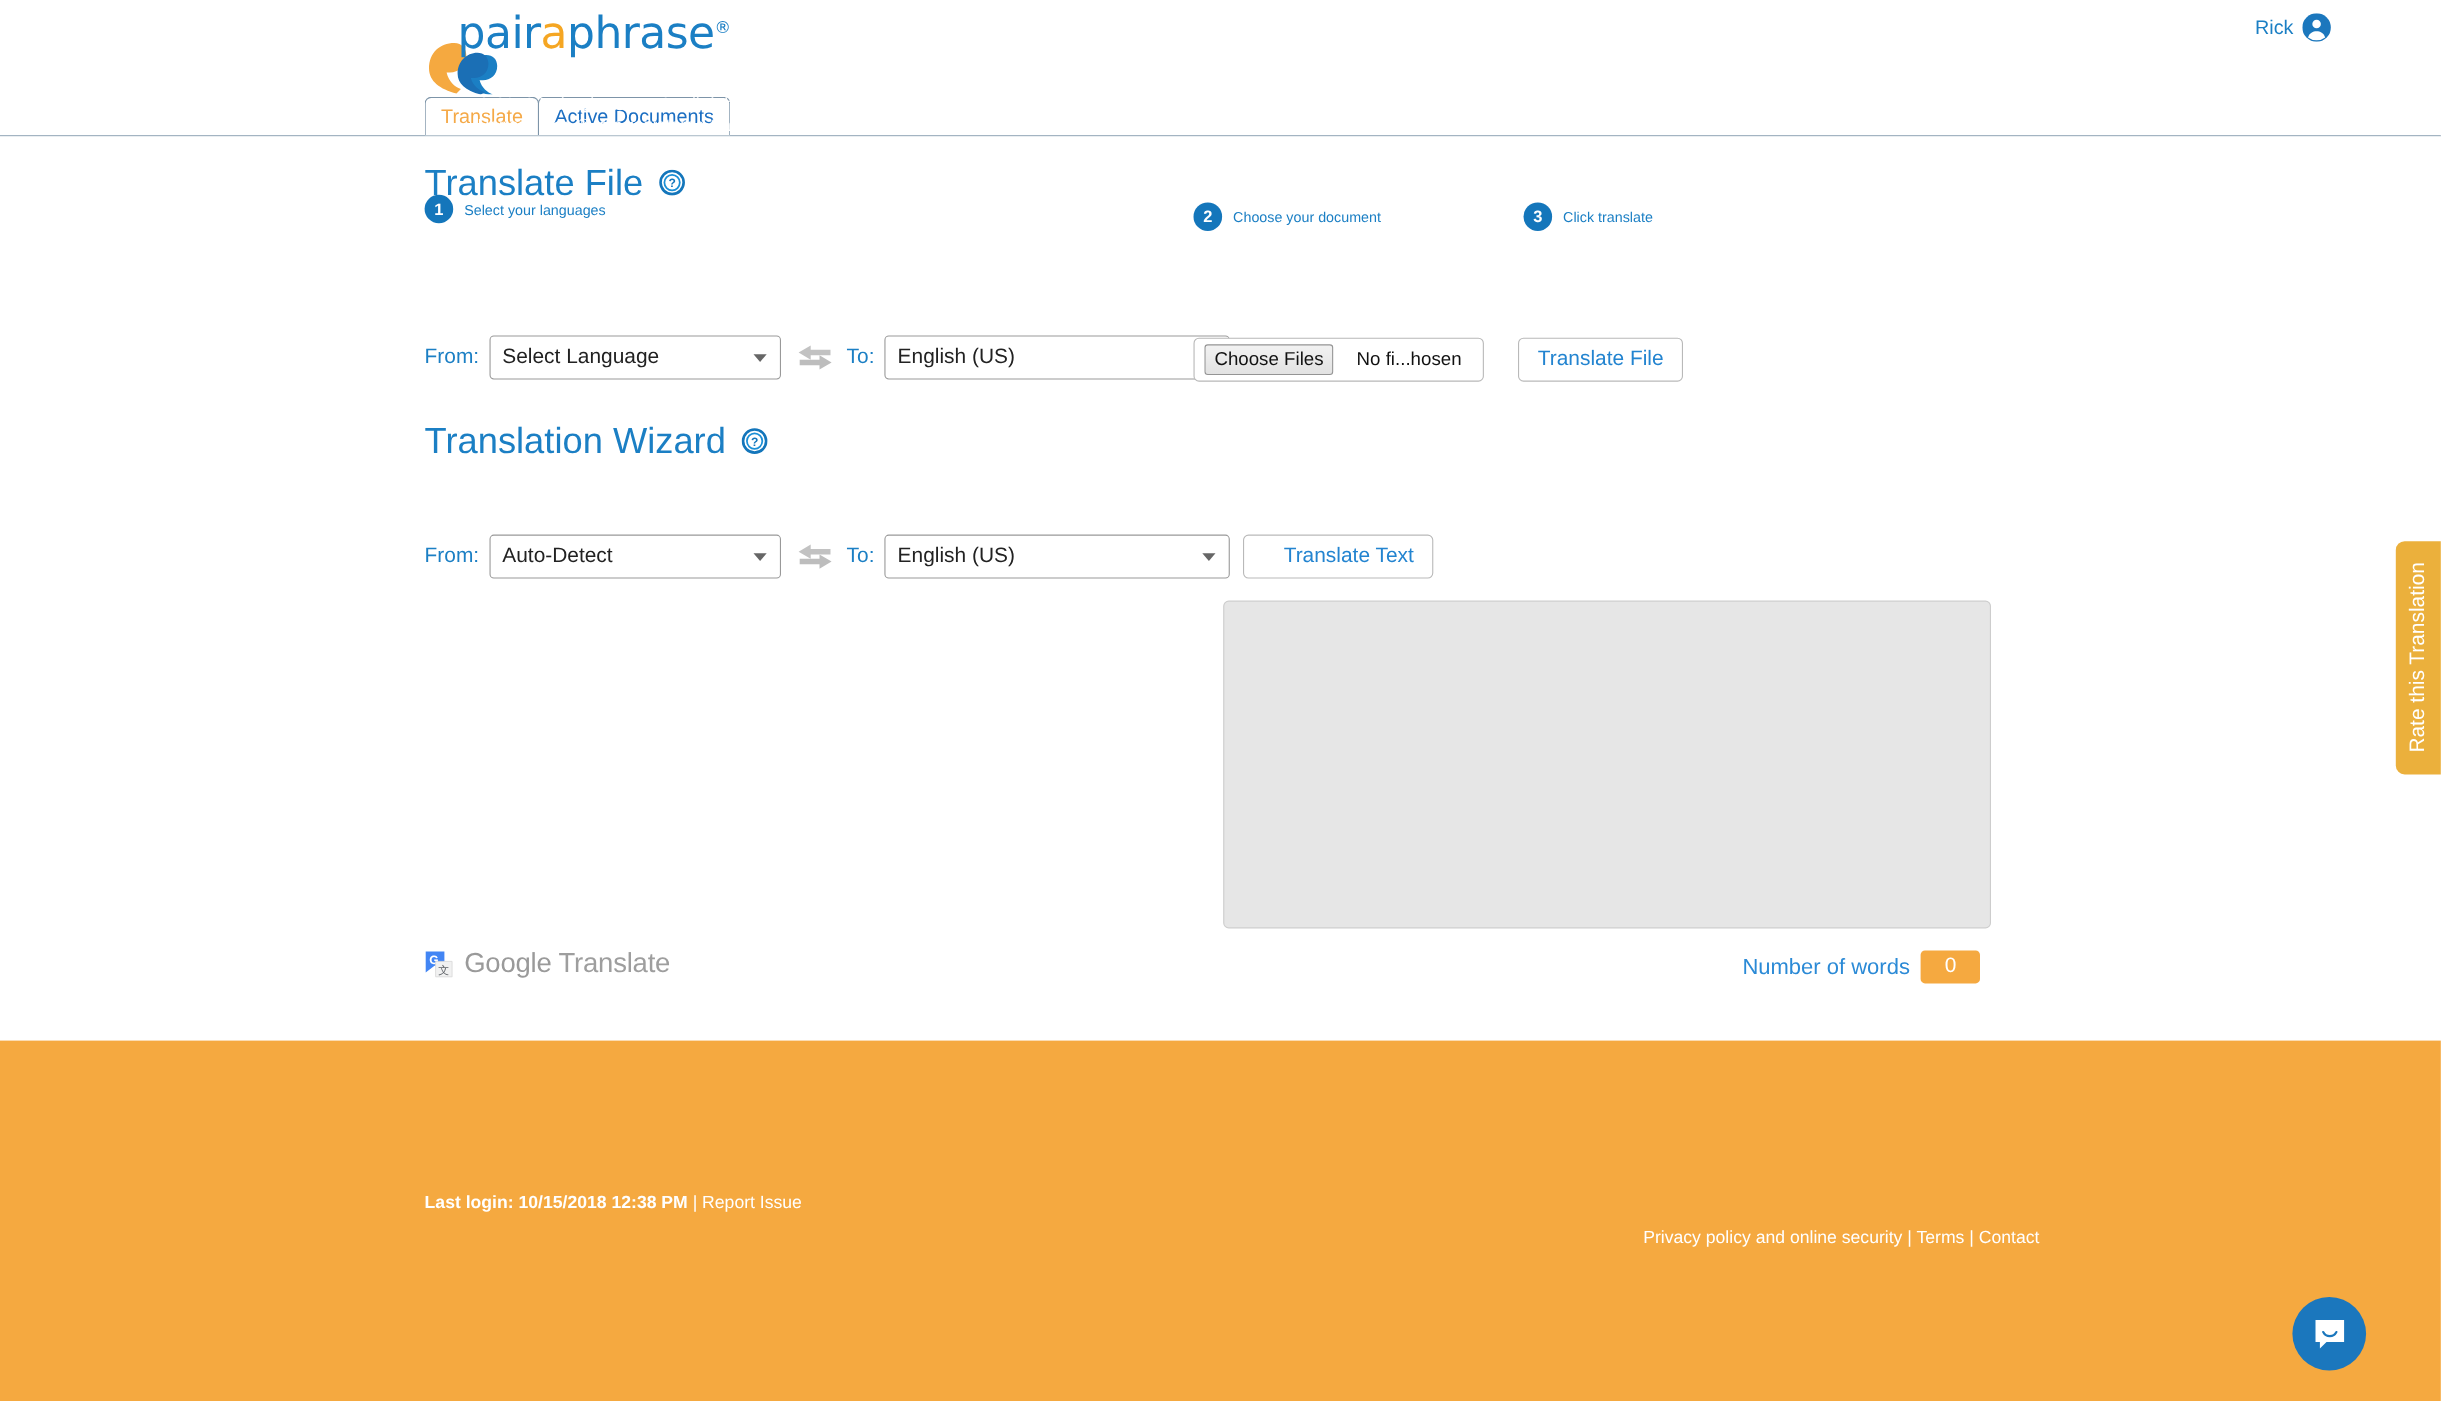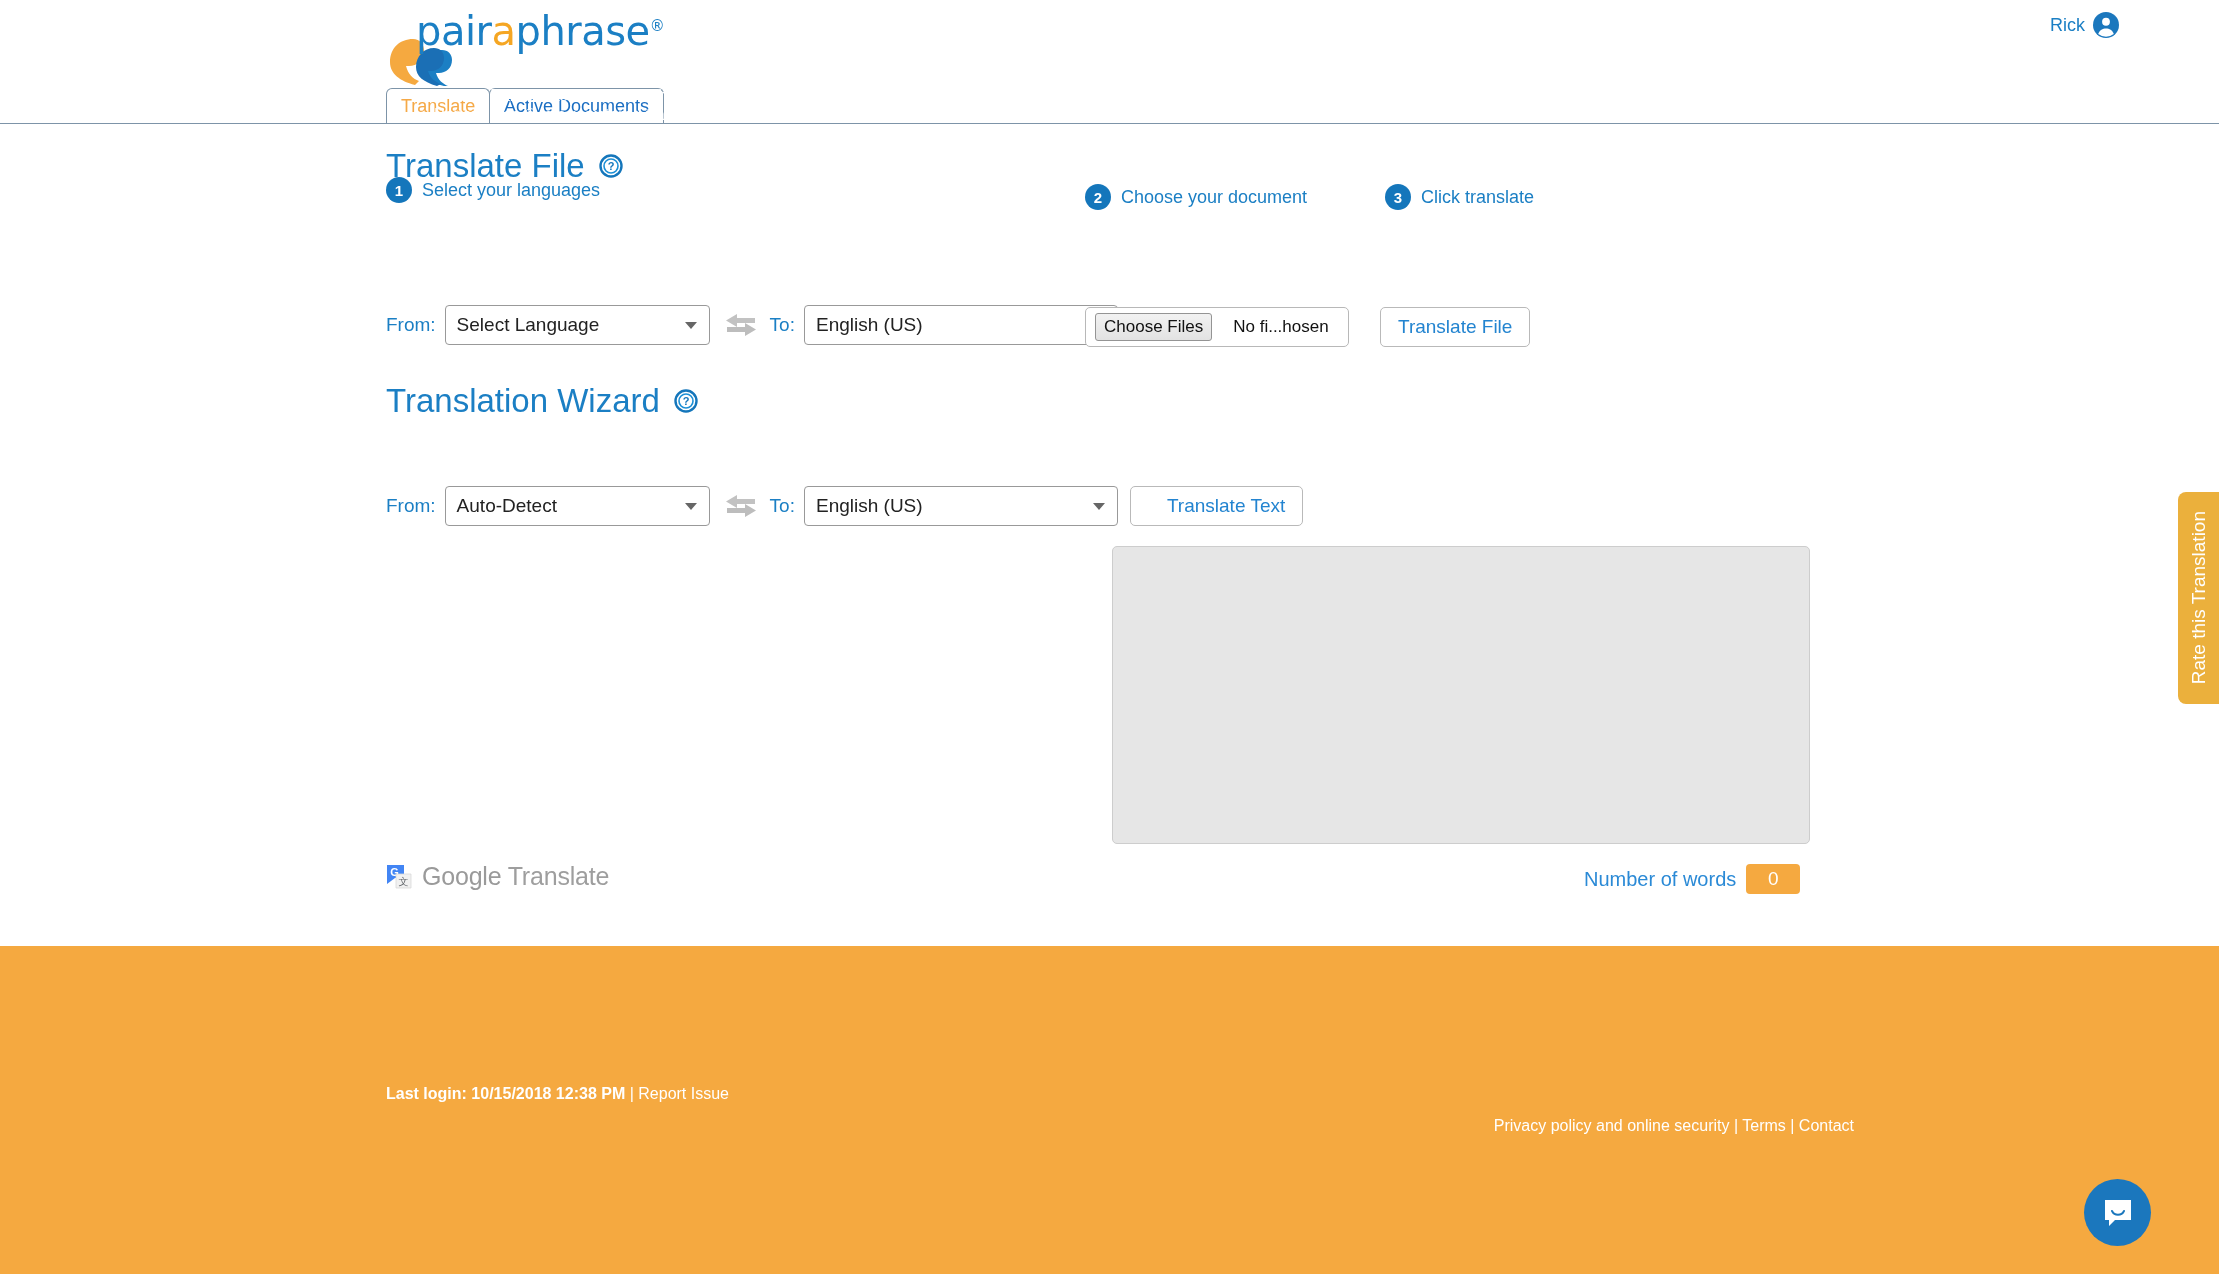--- a/index.html
+++ b/index.html
@@ -134,21 +134,21 @@
     height: 26px;
     border-radius: 50%;
     background: #1476bb;
     color: #ffffff;
     font-size: 15px;
     font-weight: bold;
     display: flex;
     align-items: center;
     justify-content: center;
   }
-  .step-label { color: #1b7fc4; font-size: 18px; }
+  .step-label { color: #1b7fc4; font-size: 13px; }
 
   .ctrl-row { position: absolute; display: flex; align-items: center; }
   .lbl-from, .lbl-to {
     color: #1b7fc4;
     font-size: 19px;
     margin-right: 9px;
     white-space: nowrap;
   }
   .select-box {
     position: relative;

